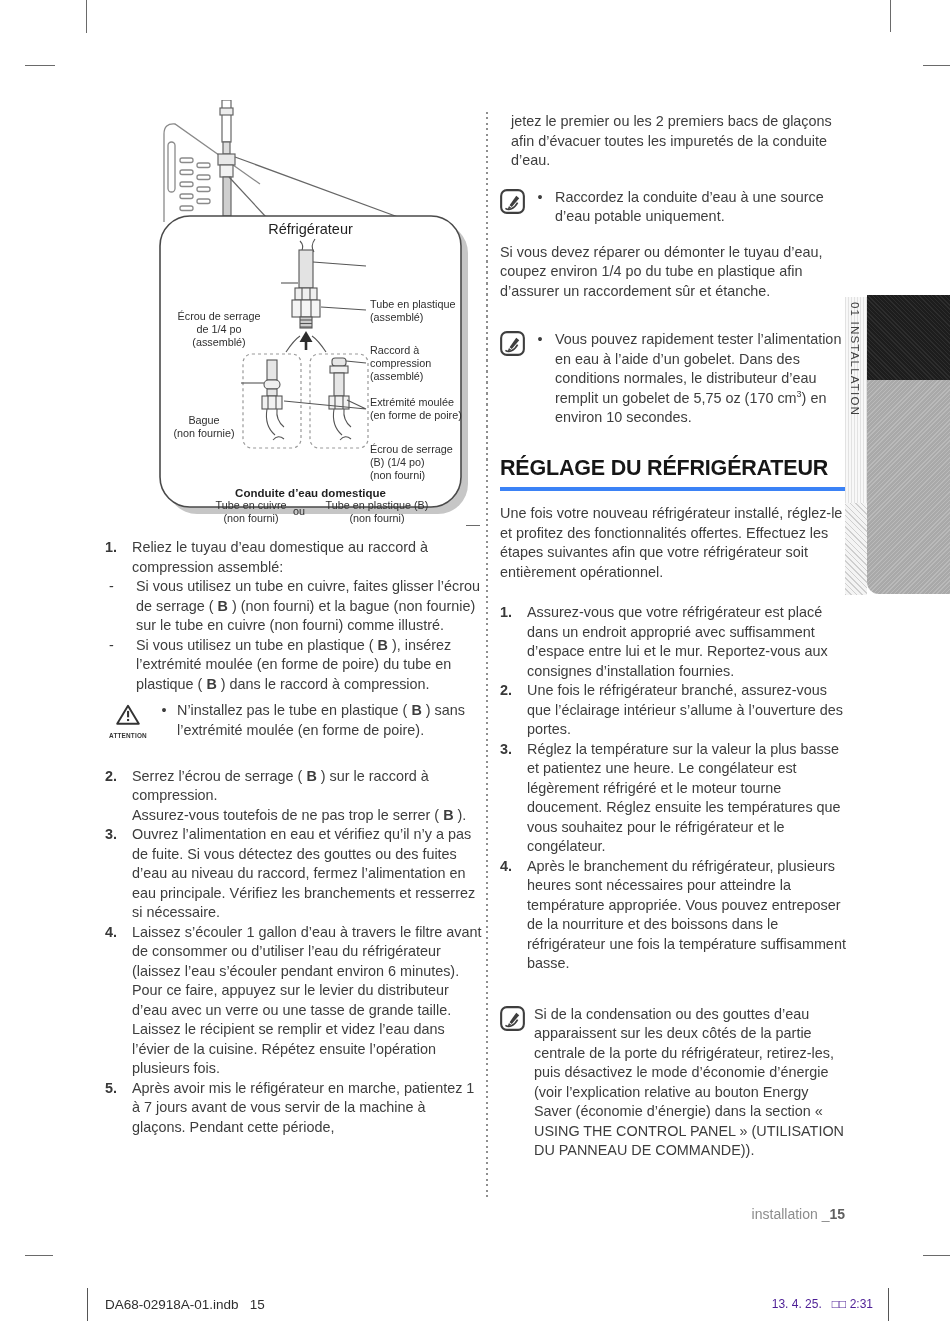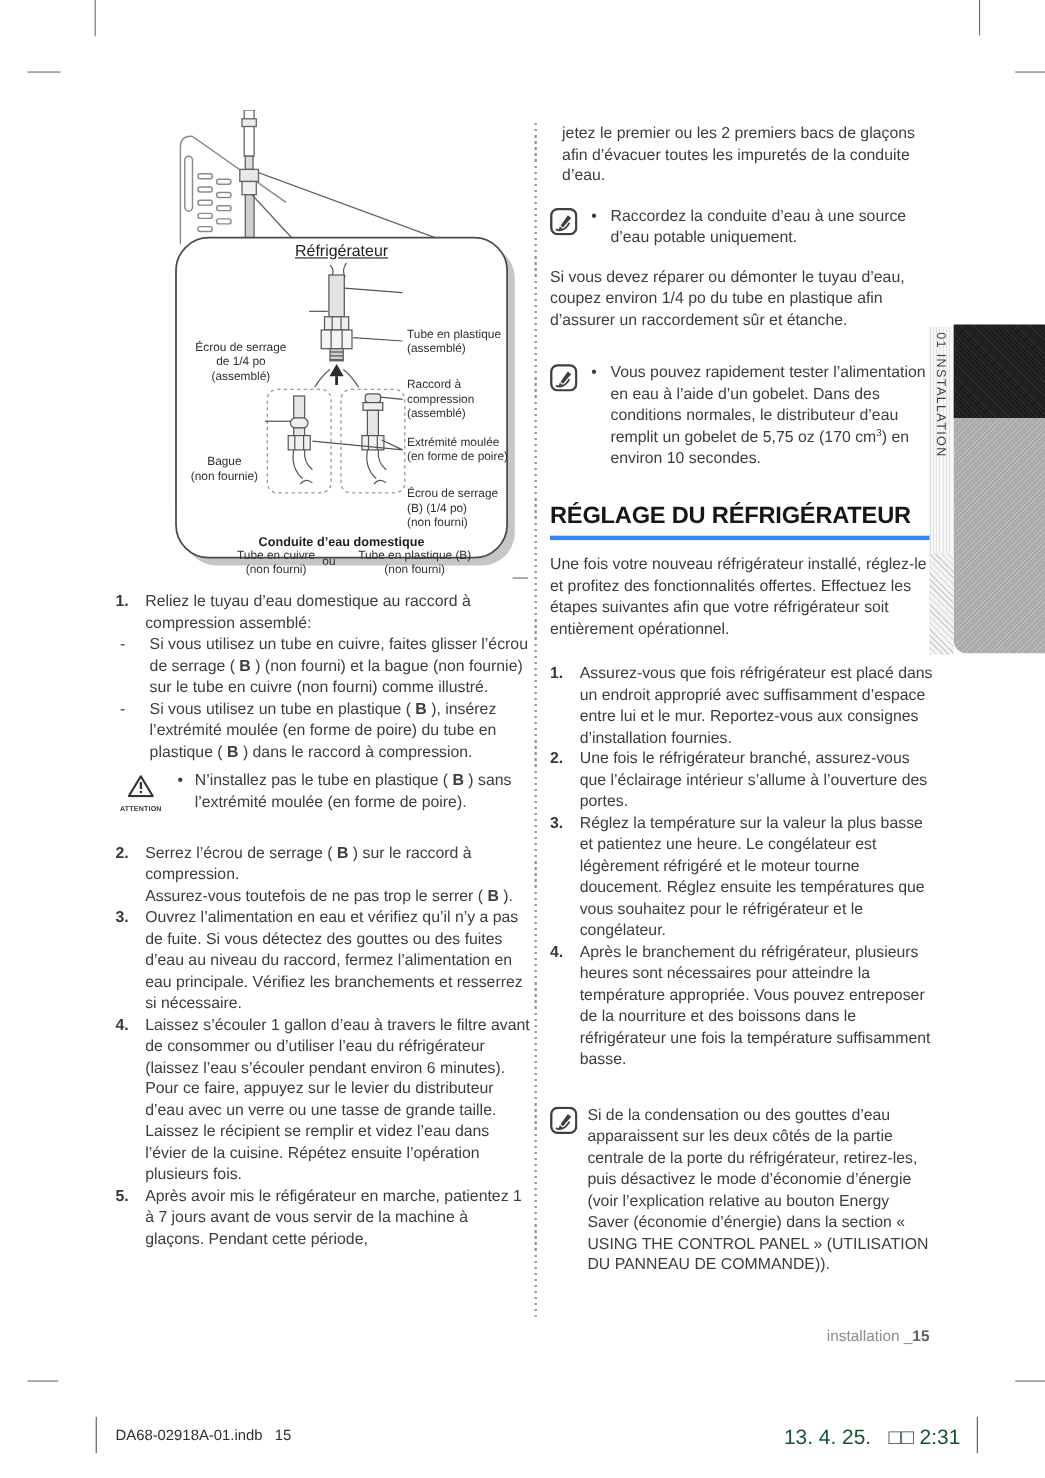--- a/index.html
+++ b/index.html
@@ -28,21 +28,21 @@
       border-bottom:4px solid #3b82f6;padding-bottom:9px;margin-top:31px;}
   .intro{margin-top:13px;}
   .steps{margin-top:21px;}
   
   .divider{position:absolute;left:486px;top:112px;width:2px;height:1085px;
            background:repeating-linear-gradient(to bottom,#8f8f8f 0 2px,transparent 2px 5.5px);}
   
   .diagram{position:absolute;left:140px;top:100px;width:345px;height:425px;}
   .diagram svg{position:absolute;left:0;top:0;}
   .dtitle{position:absolute;left:20px;top:121px;width:301px;text-align:center;
-          font-size:14.5px;color:#1f1f1f;text-decoration:underline;}
+          font-size:14.5px;color:#1f1f1f;}
   .dlabel{position:absolute;font-size:10.8px;line-height:13px;color:#2f2f2f;white-space:pre-line;margin-top:46px;}
   .dlabel.c{text-align:center;}
   .dcaption{position:absolute;left:20px;top:387px;width:301px;text-align:center;
             font-weight:700;font-size:11.5px;color:#1f1f1f;}
   
   .tab{position:absolute;left:845px;top:291px;width:105px;height:312px;}
   .tab-strip{position:absolute;left:0;top:6px;width:22px;height:298px;
              background:repeating-linear-gradient(to right,#e2e2e2 0 1px,#f8f8f8 1px 3px);}
   .tab-hatch{position:absolute;left:0;top:206px;width:22px;height:92px;
              background:repeating-linear-gradient(45deg,#cfcfcf 0 1px,#f4f4f4 1px 4px);}
@@ -53,21 +53,21 @@
   .tab-gray{position:absolute;left:22px;top:89px;width:83px;height:214px;background:#a9a9a9;
             background-image:repeating-linear-gradient(-45deg,rgba(255,255,255,.2) 0 1px,transparent 1px 3px);
             border-radius:0 0 0 12px;}
   
   .pagefoot{position:absolute;left:500px;top:1206px;width:345px;text-align:right;
             font-size:14px;color:#8c8c8c;}
   .pagefoot b{color:#5f5f5f;}
   .print-bar{position:absolute;width:1px;background:#555;top:1288px;height:33px;}
   .footer-left{position:absolute;left:105px;top:1297px;font-size:13.5px;color:#2e2e2e;}
   .footer-right{position:absolute;left:590px;top:1297px;width:283px;text-align:right;
-                font-size:19px;color:#14532d;}
+                font-size:12px;color:#4c1d95;}
   sup{font-size:9px;line-height:0;}
 </style>
 </head>
 <body>
 
 <div class="page">
 
   <div class="vmark" style="left:86px;top:0;height:33px"></div>
   <div class="vmark" style="left:890px;top:0;height:32px"></div>
   <div class="hmark" style="left:25px;top:65px;width:30px"></div>
@@ -255,21 +255,21 @@
       <span class="bullet">•</span>
       <div class="ntext">Vous pouvez rapidement tester l’alimentation en eau à l’aide d’un gobelet. Dans des conditions normales, le distributeur d’eau remplit un gobelet de 5,75 oz (170 cm<sup>3</sup>) en environ 10 secondes.</div>
     </div>
 
     <div class="h1">RÉGLAGE DU RÉFRIGÉRATEUR</div>
     <div class="intro">Une fois votre nouveau réfrigérateur installé, réglez-le et profitez des fonctionnalités offertes. Effectuez les étapes suivantes afin que votre réfrigérateur soit entièrement opérationnel.</div>
 
     <div class="steps">
       <div class="step">
         <span class="num">1.</span>
-        <div class="body">Assurez-vous que fois réfrigérateur est placé dans un endroit approprié avec suffisamment d’espace entre lui et le mur. Reportez-vous aux consignes d’installation fournies.</div>
+        <div class="body">Assurez-vous que votre réfrigérateur est placé dans un endroit approprié avec suffisamment d’espace entre lui et le mur. Reportez-vous aux consignes d’installation fournies.</div>
       </div>
       <div class="step">
         <span class="num">2.</span>
         <div class="body">Une fois le réfrigérateur branché, assurez-vous que l’éclairage intérieur s’allume à l’ouverture des portes.</div>
       </div>
       <div class="step">
         <span class="num">3.</span>
         <div class="body">Réglez la température sur la valeur la plus basse et patientez une heure. Le congélateur est légèrement réfrigéré et le moteur tourne doucement. Réglez ensuite les températures que vous souhaitez pour le réfrigérateur et le congélateur.</div>
       </div>
       <div class="step">

